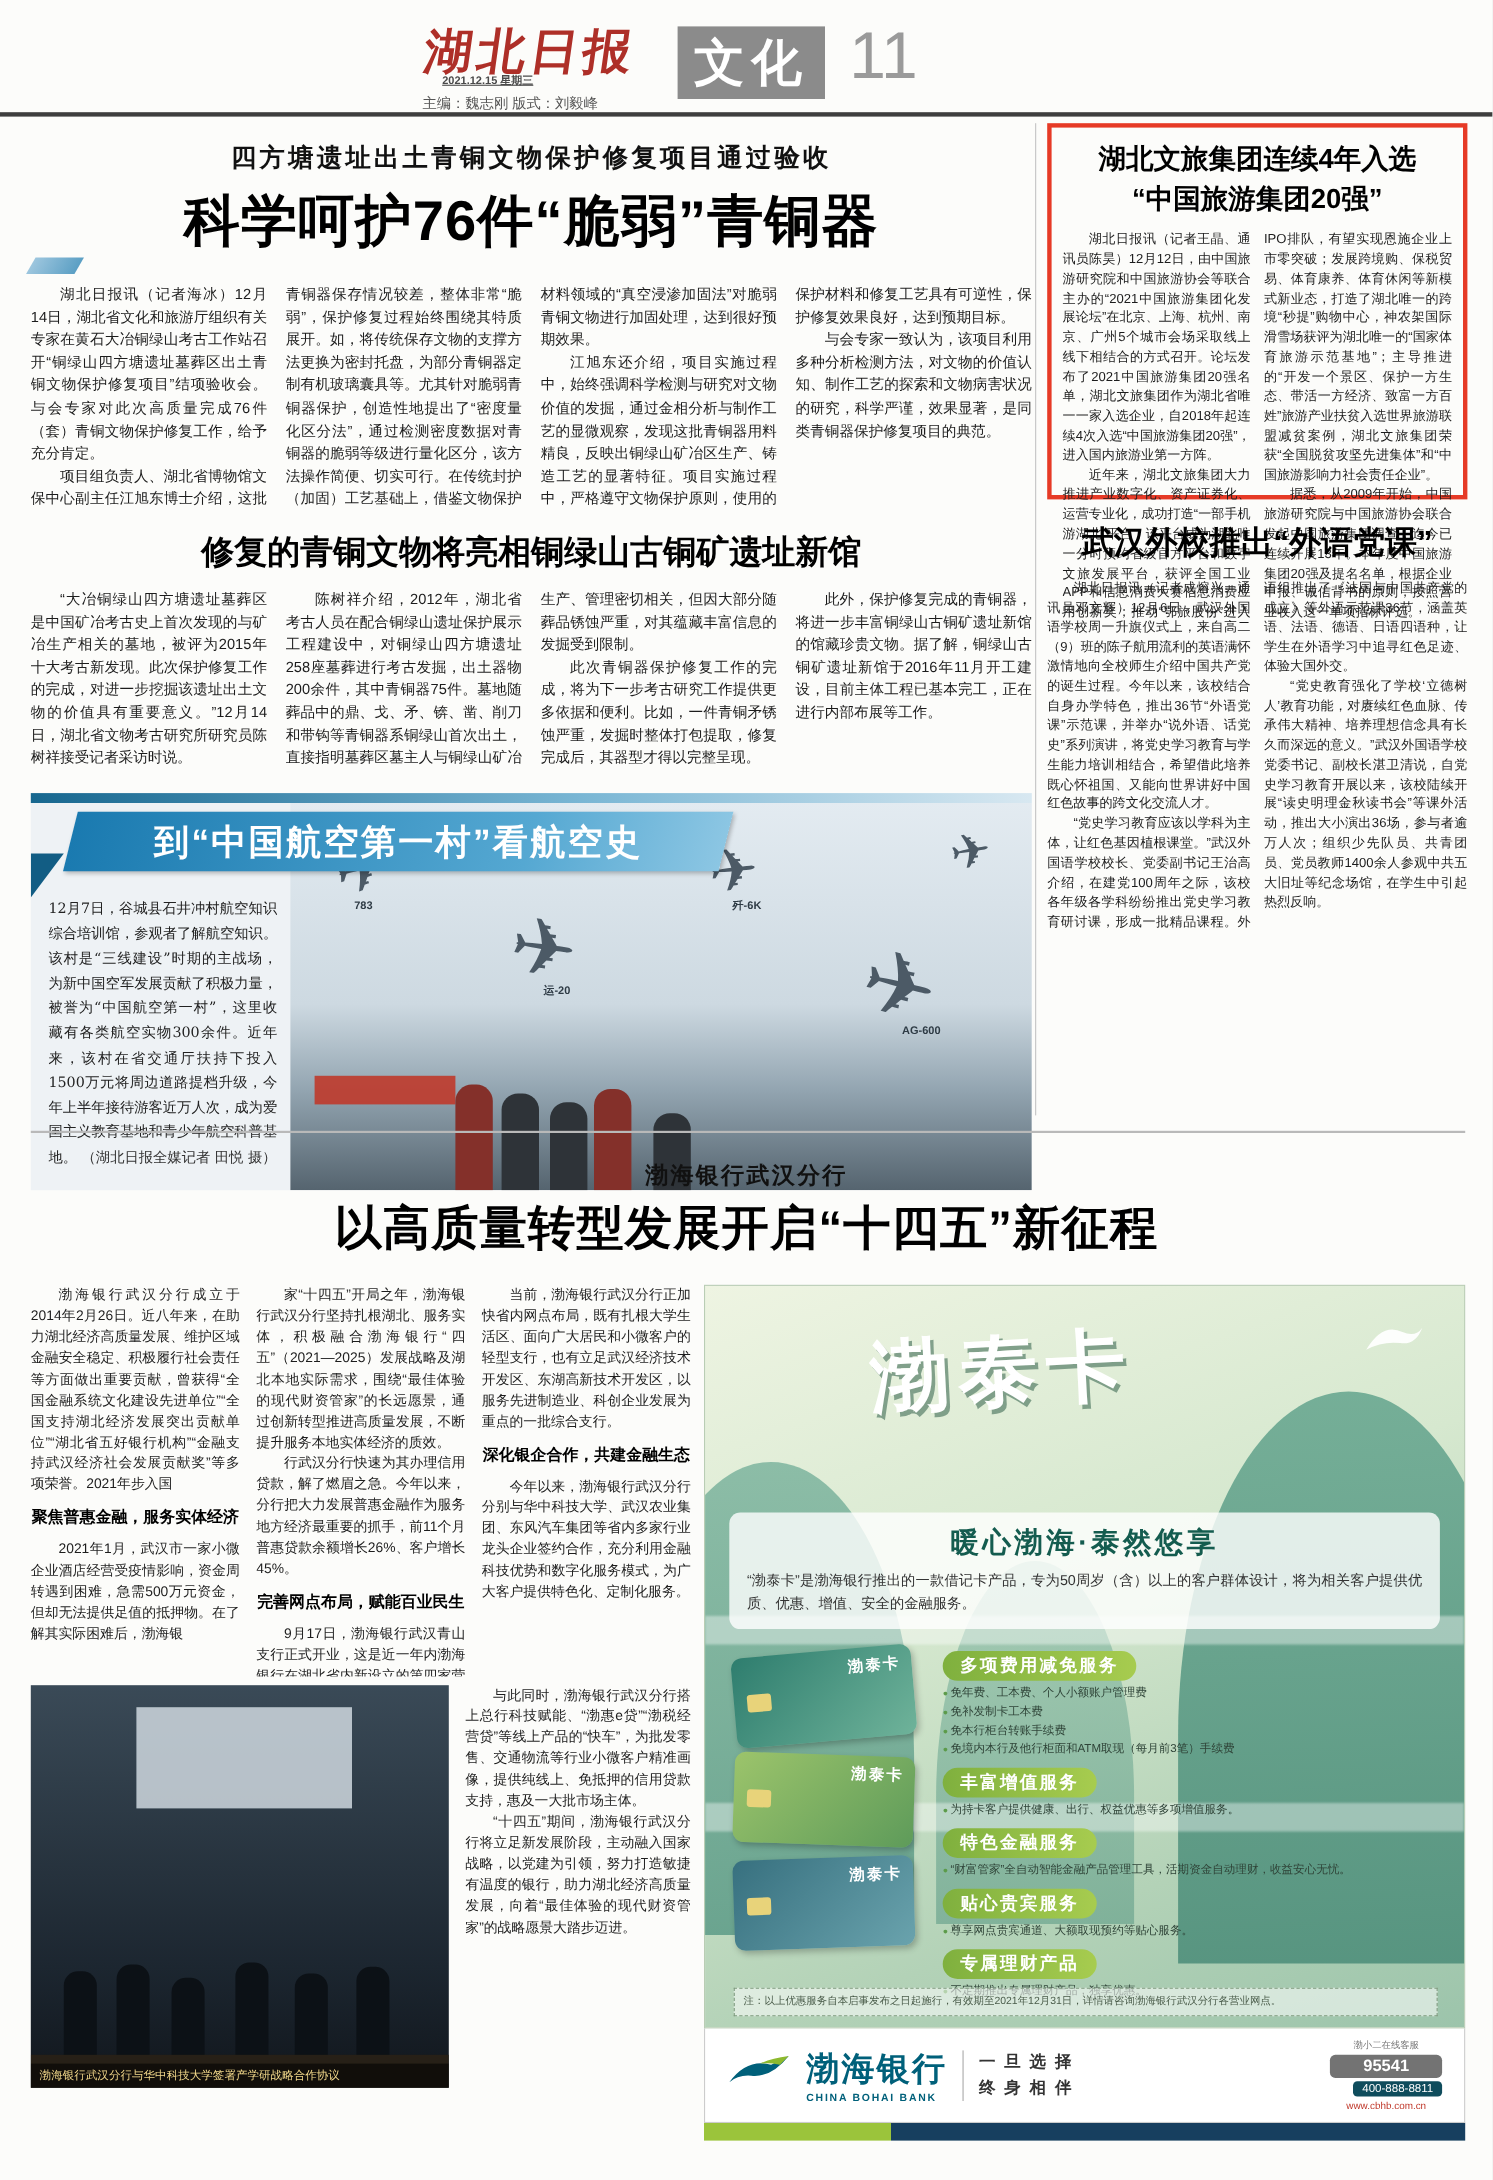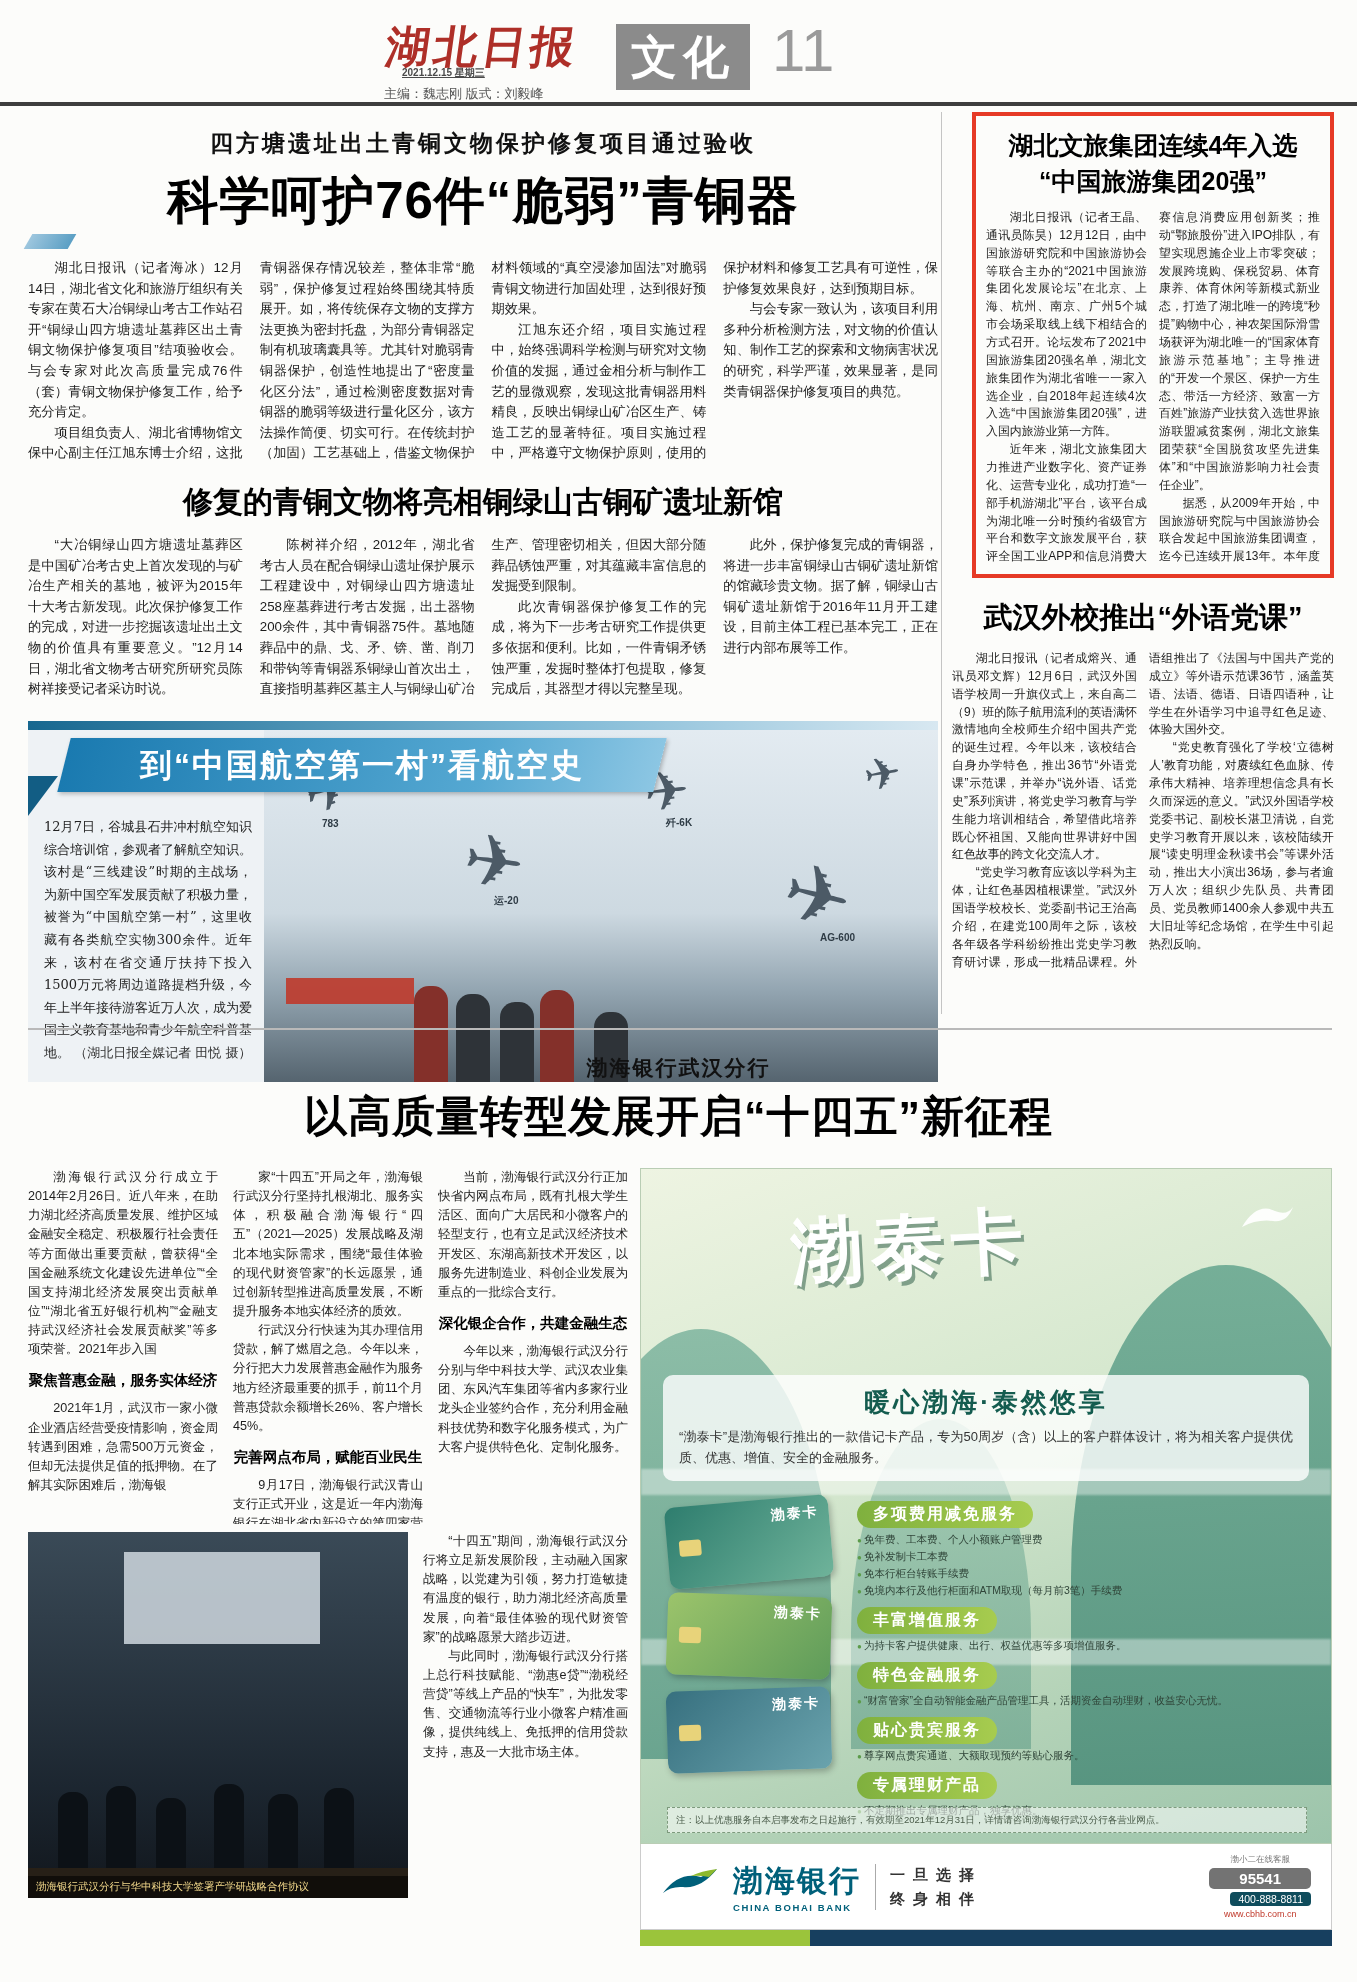--- a/index.html
+++ b/index.html
@@ -38,21 +38,21 @@
   .av-banner { position:absolute; left:36px; top:8px; width:596px; height:54px; background:linear-gradient(90deg,#1a7ab0,#55a8d2 70%,#8cc6e3); transform:skewX(-14deg); box-shadow:2px 2px 4px rgba(0,0,0,.25); }
   .av-banner-text { transform:skewX(14deg); color:#fff; font-size:32px; font-weight:900; line-height:54px; text-align:center; letter-spacing:2px; }
   .av-tri { position:absolute; left:0; top:46px; width:0; height:0; border-left:30px solid #125d84; border-bottom:40px solid transparent; }
   .av-caption { position:absolute; left:16px; top:86px; width:208px; height:258px; overflow:hidden; font-family:"DejaVu Serif",serif; font-size:13px; line-height:1.74; color:#222; text-align:justify; }
   .av-caption .lead { text-indent:2em; }
   .credit { color:#333; }
 
   
   .v-divider { position:absolute; left:941px; top:112px; width:1px; height:902px; background:#c4c4c4; }
   .right-col { position:absolute; left:952px; top:112px; width:382px; }
-  .red-box { border:4px solid #e63a26; padding:12px 10px 0; height:466px;margin-left:20px; }
+  .red-box { border:4px solid #e63a26; padding:12px 10px 0; height:342px; }
   .rb-h { text-align:center; font-size:25px; font-weight:900; line-height:1.42; color:#000; }
   .smallcols { column-count:2; column-gap:12px; font-size:11.9px; line-height:1.5; text-align:justify; overflow:hidden; color:#1c1c1c; }
   .smallcols p { text-indent:2em; }
   .rb-body { margin-top:10px; height:366px; }
   .party { margin-top:20px; }
   .party-h { text-align:center; font-size:29px; font-weight:900; color:#000; }
   .party-body { margin-top:12px; height:352px; }
 
   
   .bank-section { position:absolute; left:0; top:1028px; width:1357px; height:954px; }
@@ -223,22 +223,22 @@
             <div class="bp-fig" style="left:30px;"></div>
             <div class="bp-fig" style="left:78px; height:84px;"></div>
             <div class="bp-fig" style="left:128px; height:72px;"></div>
             <div class="bp-fig" style="left:186px; height:86px;"></div>
             <div class="bp-fig" style="left:240px; height:76px;"></div>
             <div class="bp-fig" style="left:296px; height:82px;"></div>
             <div class="bp-table"></div>
             <div class="bp-cap">渤海银行武汉分行与华中科技大学签署产学研战略合作协议</div>
           </div>
           <div class="bcol bcol-b">
+            <p>与此同时，渤海银行武汉分行搭上总行科技赋能、“渤惠e贷”“渤税经营贷”等线上产品的“快车”，为批发零售、交通物流等行业小微客户精准画像，提供纯线上、免抵押的信用贷款支持，惠及一大批市场主体。</p>
             <p>“十四五”期间，渤海银行武汉分行将立足新发展阶段，主动融入国家战略，以党建为引领，努力打造敏捷有温度的银行，助力湖北经济高质量发展，向着“最佳体验的现代财资管家”的战略愿景大踏步迈进。</p>
-            <p>与此同时，渤海银行武汉分行搭上总行科技赋能、“渤惠e贷”“渤税经营贷”等线上产品的“快车”，为批发零售、交通物流等行业小微客户精准画像，提供纯线上、免抵押的信用贷款支持，惠及一大批市场主体。</p>
           </div>
         </div>
       </div>
 
       <div class="ad">
         <div class="ad-il">
           <div class="m1"></div>
           <div class="m3"></div>
           <div class="m2"></div>
           <div class="mist" style="top:300px;"></div>

